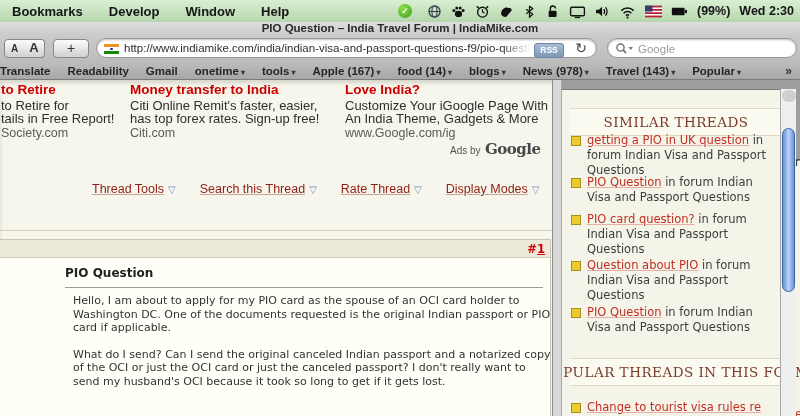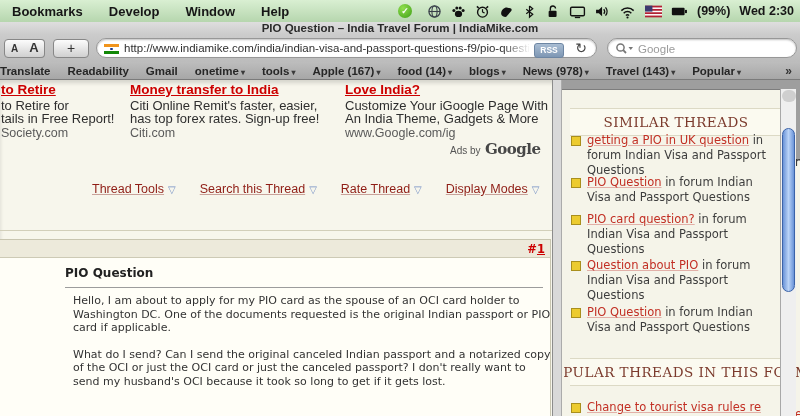--- a/index.html
+++ b/index.html
@@ -56,21 +56,21 @@
     display:flex;align-items:center;gap:17px;
     font-size:11.5px;font-weight:600;color:#262626}
   .bm{display:flex;align-items:center;white-space:nowrap}
   .caret::after{content:"▾";font-size:8px;color:#3a3a3a;margin-left:2px}
   .bm-overflow{position:absolute;right:8px;top:64px;font-size:12px;font-weight:bold;color:#333}
   
   .page{left:0;top:80px;width:800px;height:336px;background:#f7f6ec;overflow:hidden;
     box-shadow:inset 0 3px 4px rgba(0,0,0,.14)}
   .ad-col{position:absolute;top:3px;font-size:13px;line-height:13.5px;color:#2e2e2e}
   .ad-h{display:inline-block;color:#cc0000;font-weight:bold;font-size:13.5px;
-    text-decoration:underline;margin-bottom:2px}
+    margin-bottom:2px}
   .ad-url{color:#5a5a5a;font-size:12.5px;margin-top:1px}
   .adsby{position:absolute;left:450px;top:60px;width:100px;text-align:left;white-space:nowrap}
   .adsby .pre{font-size:10px;color:#555}
   .adsby .brand{font-family:"DejaVu Serif",serif;font-size:15px;font-weight:bold;color:#474747;letter-spacing:-.5px}
   .tctrls{position:absolute;left:92px;top:99px;display:flex;gap:24px;white-space:nowrap}
   .tctrl a{color:#8f1d15;font-size:12.5px;text-decoration:underline;text-decoration-color:#c9a29a}
   .tri::after{content:"▽";font-size:10px;color:#7590c5;margin-left:4px}
   .content-rule{position:absolute;left:0;top:150px;width:552px;border-top:1px solid #d2cfba}
   
   .post-table{position:absolute;left:0;top:159px;width:551px;height:177px;

